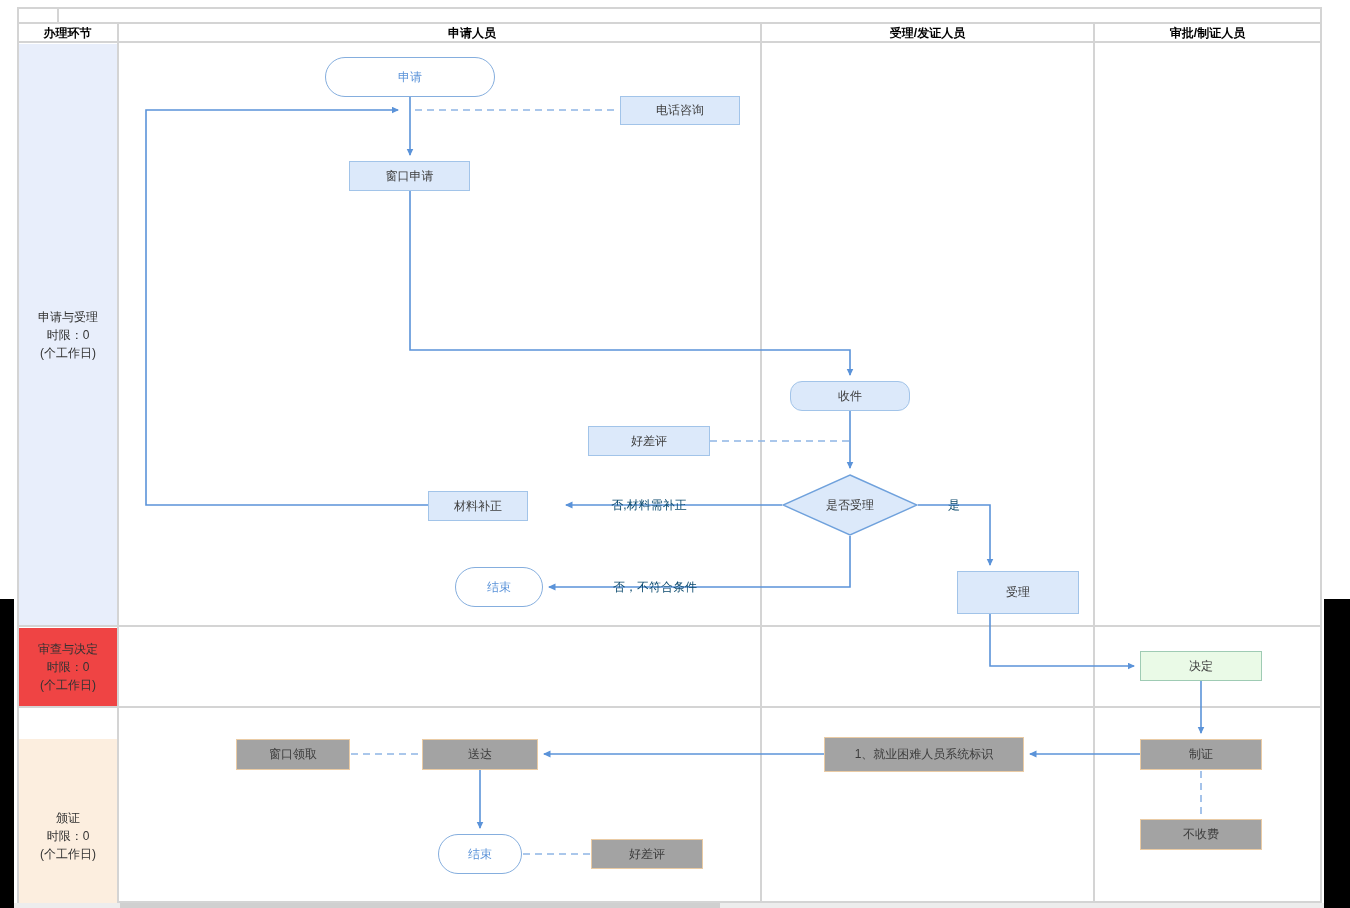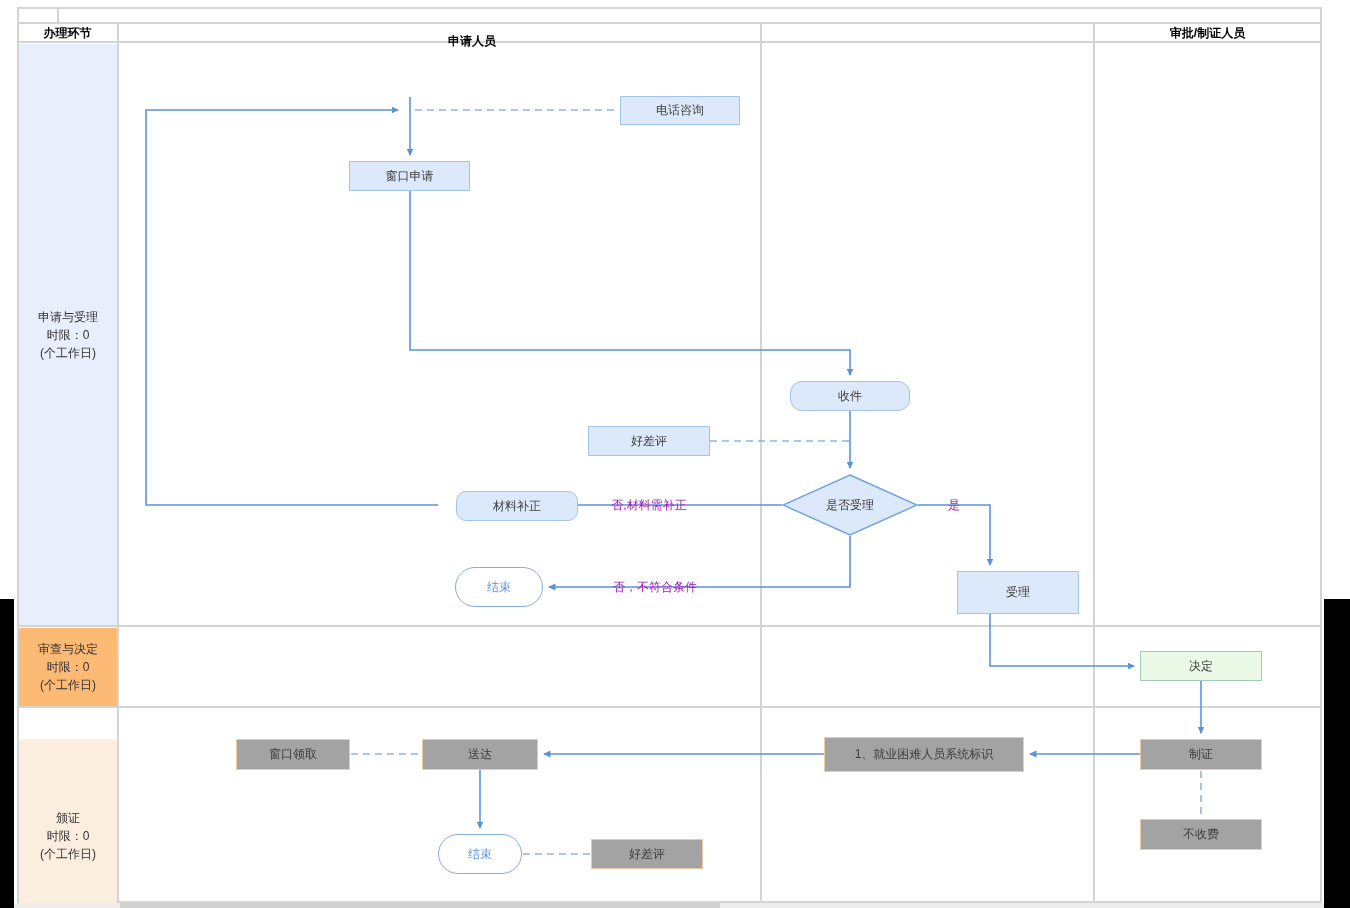--- a/index.html
+++ b/index.html
@@ -14,37 +14,37 @@
   .title-cell { position:absolute; left:17px; top:7px; width:1305px; height:17px;
     display:flex; align-items:center; justify-content:center;
     font-size:12px; font-weight:bold; color:#000; }
   .head-cell { position:absolute; top:24px; height:18px; display:flex; align-items:center;
     justify-content:center; font-size:12px; font-weight:bold; color:#000;text-align:center; }
 
   
   .lane-cell { position:absolute; left:19px; width:98px; display:flex; flex-direction:column;
     align-items:center; justify-content:center; font-size:12px; color:#333; line-height:18px; text-align:center; }
   .lane-1 { top:44px;  height:581px; background:#E8EEFB; }
-  .lane-2 { top:628px; height:78px;  background:#fdba74; }
+  .lane-2 { top:628px; height:78px;  background:#ef4444; }
   .lane-3 { top:708px; height:193px; background:#FCEEDF;margin-top:31px; }
 
   
   .node { position:absolute; display:flex; align-items:center; justify-content:center;
     font-size:12px; color:#3d3d3d; text-align:center; }
   .blue   { background:#DCE9FA; border:1px solid #A2C4E9; }
   .orange { background:#a3a3a3; border:1px solid #EACBA4; }
   .green  { background:#EAFAE7; border:1px solid #9FCBB4; }
   .stadium{ background:#FFFFFF; border:1px solid #85AEDE; border-radius:20px; color:#5B93D9; }
   .diamond-wrap { position:absolute; }
   .diamond-wrap span { position:absolute; left:0; top:0; width:100%; height:100%;
     display:flex; align-items:center; justify-content:center; font-size:12px; color:#3d3d3d; }
 
   
   .edge-label { position:absolute; transform:translate(-50%,-50%); font-size:12px;
-    color:#a21caf; white-space:nowrap; }
+    color:#0c4a6e; white-space:nowrap; }
 
   
   #edges { position:absolute; left:0; top:0; pointer-events:none; }
 
   
   .black-bar { position:absolute; background:#000; }
   .scroll-track { position:absolute; left:14px; top:903px; width:1310px; height:5px; background:#EDEDED; }
   .scroll-thumb { position:absolute; left:120px; top:903px; width:600px; height:5px; background:#D0D0D0; }
 </style>
 </head>
@@ -59,21 +59,22 @@
   <div class="hline" style="left:17px; top:706px; width:1305px;"></div>
   <div class="hline" style="left:17px; top:901px; width:1305px;"></div>
   <div class="vline" style="left:17px;   top:7px;  height:896px;"></div>
   <div class="vline" style="left:1320px; top:7px;  height:896px;"></div>
   <div class="vline" style="left:57px;   top:7px;  height:16px;"></div>
   <div class="vline" style="left:117px;  top:24px; height:879px;"></div>
   <div class="vline" style="left:760px;  top:24px; height:879px;"></div>
   <div class="vline" style="left:1093px; top:24px; height:879px;"></div>
 
   <div class="head-cell" style="left:17px;   width:101px;">办理环节</div>
-  <div class="head-cell" style="left:118px;  width:708px;margin-top:8px;">申请人员</div>
+  <div class="head-cell" style="left:118px;  width:708px;">申请人员</div>
+  <div class="head-cell" style="left:761px;  width:333px;">受理/发证人员</div>
   <div class="head-cell" style="left:1094px; width:227px;">审批/制证人员</div>
 
   <div class="lane-cell lane-1">
     <div>申请与受理</div>
     <div>时限：0</div>
     <div>(个工作日)</div>
   </div>
   <div class="lane-cell lane-2">
     <div>审查与决定</div>
     <div>时限：0</div>
@@ -109,33 +110,34 @@
 
     <g stroke="#8FB5E5" stroke-width="1.6" fill="none" stroke-dasharray="7 5">
       <path d="M415 110 H618"></path>
       <path d="M710 441 H849"></path>
       <path d="M351 754 H421"></path>
       <path d="M523 854 H590"></path>
       <path d="M1201 771 V818"></path>
     </g>
   </svg>
 
+  <div class="node stadium" style="left:325px; top:57px;  width:170px; height:40px;">申请</div>
   <div class="node blue" style="left:620px; top:96px;  width:120px; height:29px;">电话咨询</div>
   <div class="node blue" style="left:349px; top:161px; width:121px; height:30px;">窗口申请</div>
   <div class="node blue" style="left:790px; top:381px; width:120px; height:30px;border-radius:12px;">收件</div>
   <div class="node blue" style="left:588px; top:426px; width:122px; height:30px;">好差评</div>
 
   <div class="diamond-wrap" style="left:782px; top:474px; width:136px; height:62px;">
     <svg width="136" height="62" viewBox="0 0 136 62">
       <polygon points="68,1 135,31 68,61 1,31" fill="#DCE9FA" stroke="#6FA1DC" stroke-width="1.4"></polygon>
     </svg>
     <span>是否受理</span>
   </div>
 
-  <div class="node blue" style="left:456px; top:491px; width:122px; height:30px;border-radius:10px;">材料补正</div>
+  <div class="node blue" style="left:428px; top:491px; width:100px; height:30px;">材料补正</div>
   <div class="node stadium" style="left:455px; top:567px; width:88px;  height:40px;">结束</div>
   <div class="node blue" style="left:957px; top:571px; width:122px; height:43px;">受理</div>
 
   <div class="node green" style="left:1140px; top:651px; width:122px; height:30px;">决定</div>
 
   <div class="node orange" style="left:1140px; top:739px; width:122px; height:31px;">制证</div>
   <div class="node orange" style="left:824px;  top:737px; width:200px; height:35px;">1、就业困难人员系统标识</div>
   <div class="node orange" style="left:422px;  top:739px; width:116px; height:31px;">送达</div>
   <div class="node orange" style="left:236px;  top:739px; width:114px; height:31px;">窗口领取</div>
   <div class="node stadium" style="left:438px;  top:834px; width:84px;  height:40px;">结束</div>

